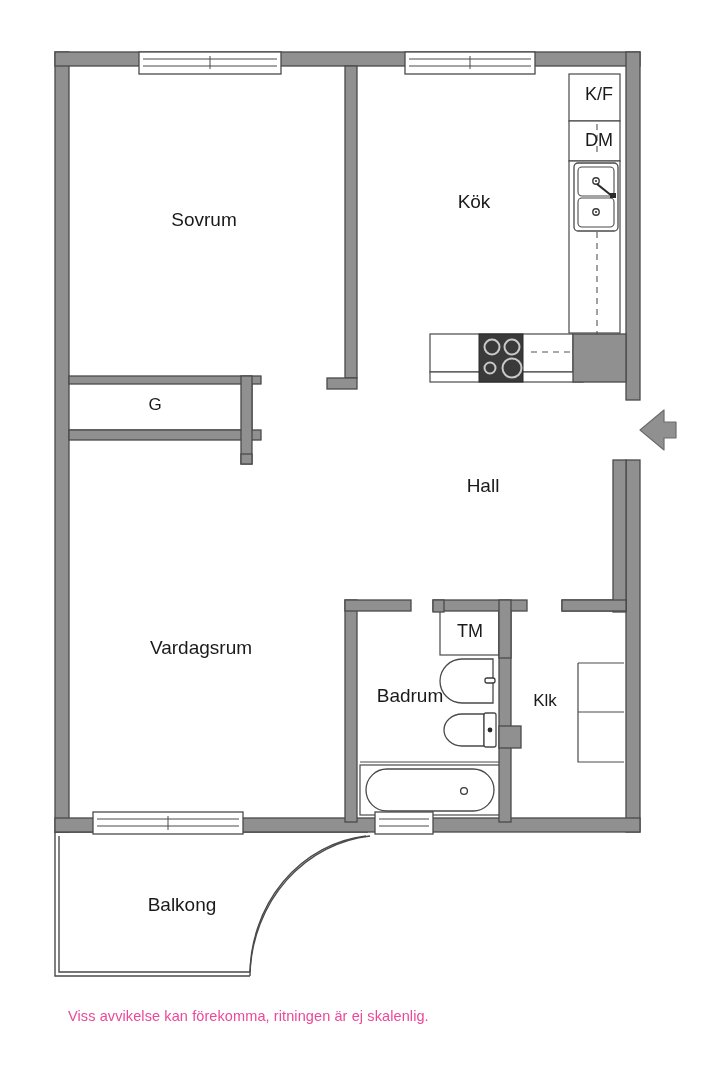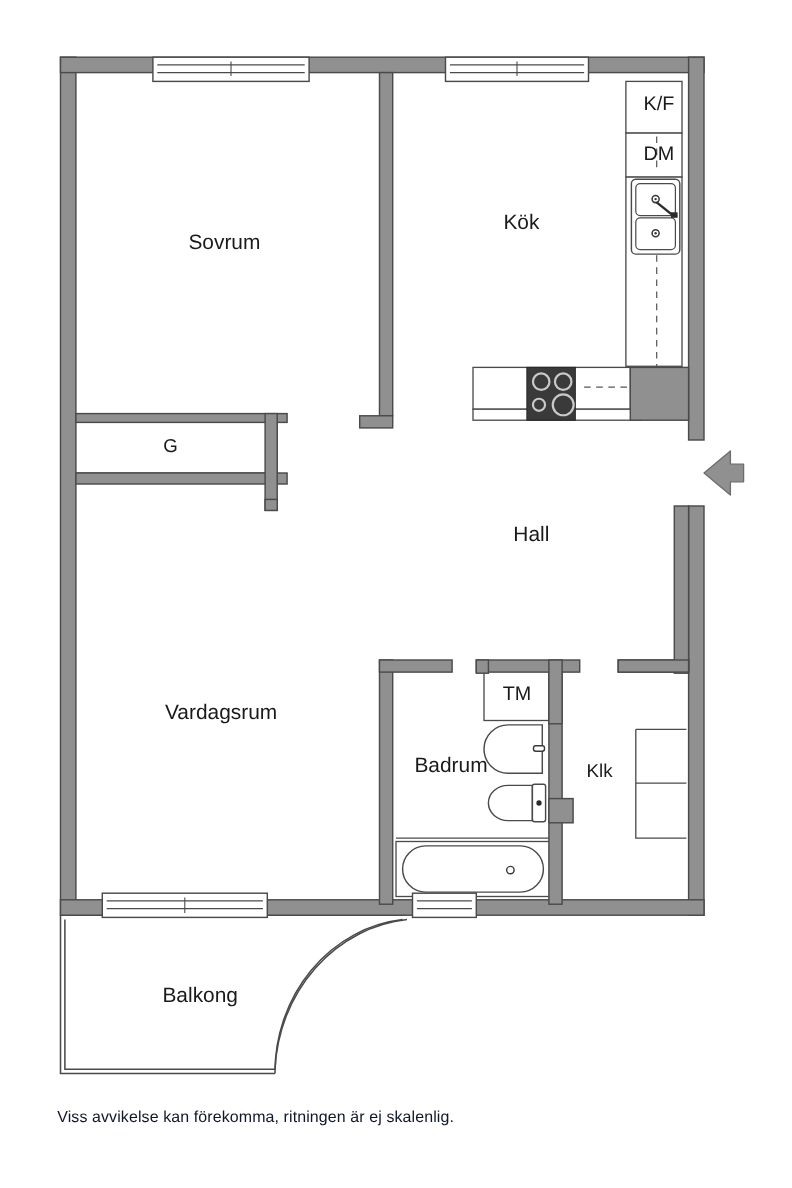--- a/index.html
+++ b/index.html
@@ -42,25 +42,25 @@
   }
   .closet-label {
     font-family: "Liberation Sans", sans-serif;
     font-size: 17px;
     fill: #1a1a1a;
     text-anchor: middle;
     dominant-baseline: middle;
   }
   .caption {
     position: absolute;
-    left: 52px;
+    left: 68px;
     top: 1008px;
     font-family: "Liberation Sans", sans-serif;
     font-size: 14.5px;
-    color: #0f172a;
+    color: #ec4899;
     white-space: nowrap;
     letter-spacing: 0.1px;
   }
 </style>
 </head>
 <body>
 
 <div id="plan-root">
 
   <svg id="floorplan" viewBox="0 0 720 1080">

